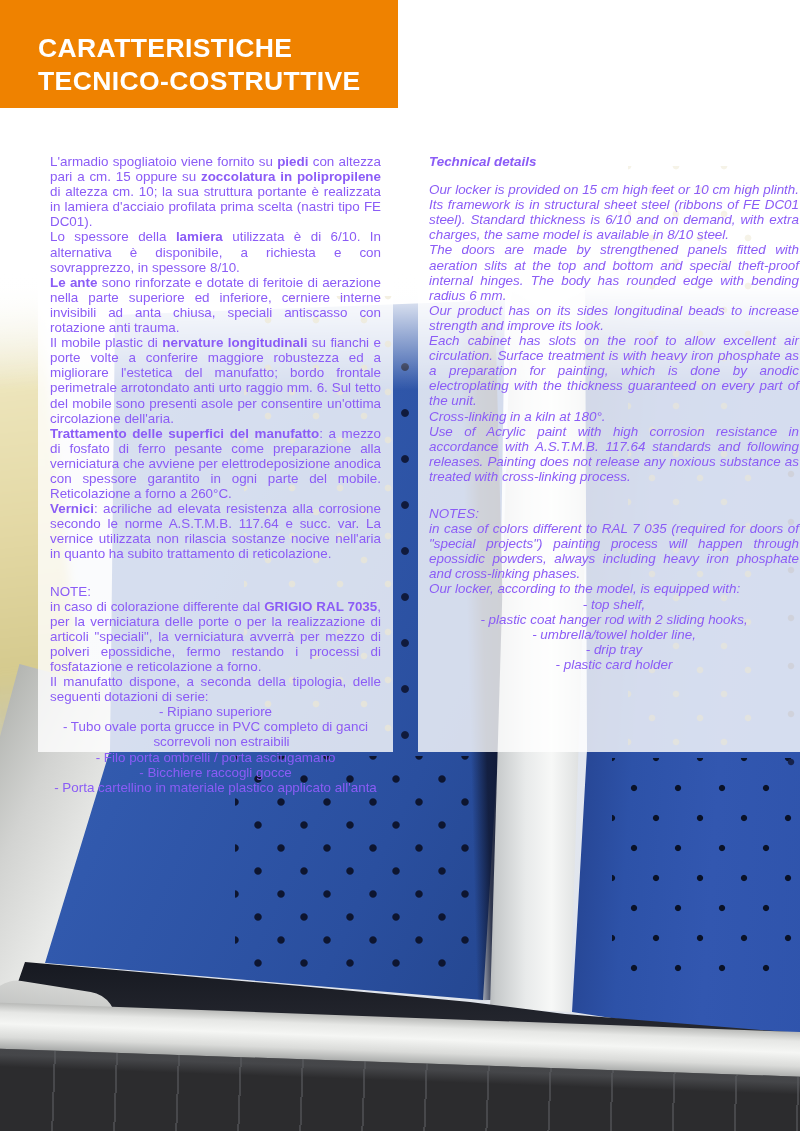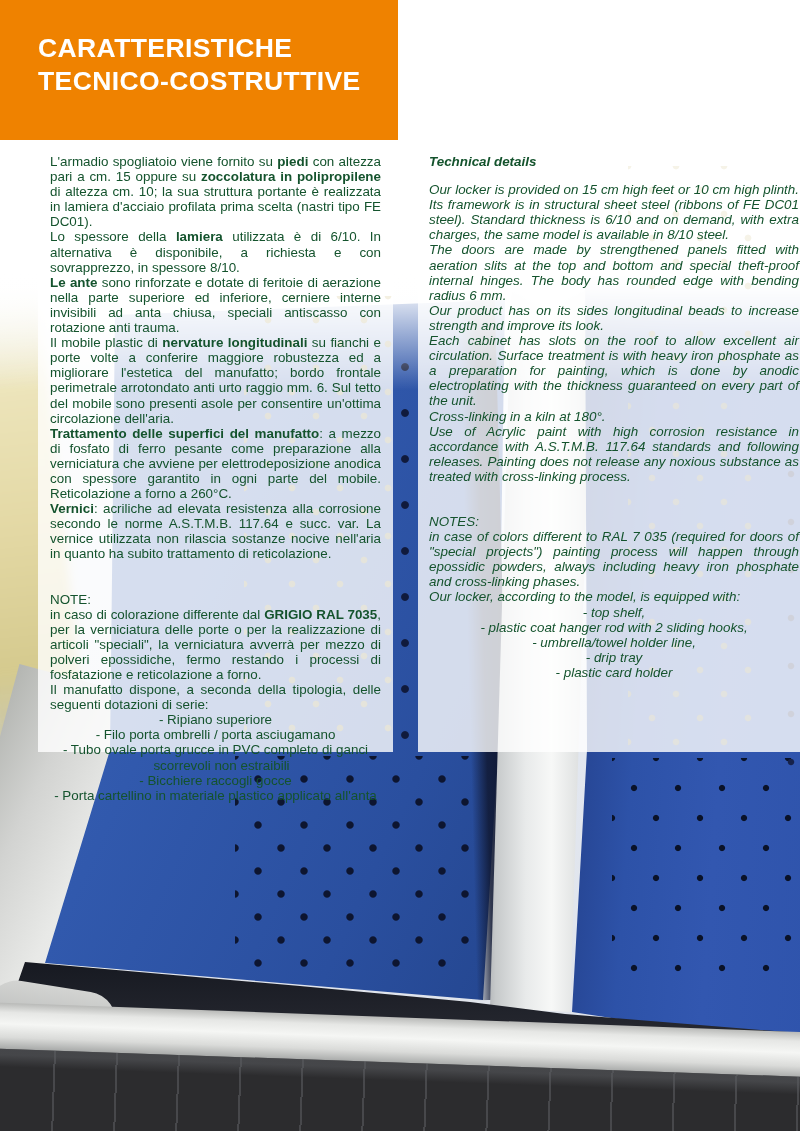--- a/index.html
+++ b/index.html
@@ -3,21 +3,21 @@
 <meta charset="utf-8">
 <style>
   html,body{margin:0;padding:0;}
   body{
     width:800px;height:1131px;position:relative;overflow:hidden;
     background:#ffffff;
     font-family:"Liberation Sans",sans-serif;
   }
   
   .header{
-    position:absolute;left:0;top:0;width:398px;height:140px;
+    position:absolute;left:0;top:0;width:398px;height:108px;
     background:#EF8200;z-index:30;
     box-sizing:border-box;padding:32px 0 0 38px;
   }
   .header .ttl{
     color:#ffffff;font-size:26.5px;line-height:33px;font-weight:700;
     letter-spacing:0.4px;
   }
   
   .photo{position:absolute;left:0;top:260px;width:800px;height:871px;overflow:hidden;z-index:5;}
   .photo *{position:absolute;}
@@ -75,25 +75,25 @@
   .panel-right{left:418px;width:392px;padding:16px 11px 0 11px;}
   .pdots{position:absolute;z-index:1;
     background-image:
       radial-gradient(circle,rgba(238,232,210,0.65) 2.8px,rgba(238,232,210,0) 3.8px),
       radial-gradient(circle,rgba(238,232,210,0.65) 2.8px,rgba(238,232,210,0) 3.8px);
     background-size:48px 48px;background-position:0 0,24px 24px;}
   .pdots-l{left:206px;top:158px;width:150px;height:450px;}
   .pdots-r{left:210px;top:28px;width:136px;height:580px;opacity:0.8;}
   .pcontent{position:relative;z-index:2;}
   
-  .tx{margin:0;font-size:13.4px;line-height:15.1px;color:#14532d;text-align:justify;}
+  .tx{margin:0;font-size:13.4px;line-height:15.1px;color:#8b5cf6;text-align:justify;}
   .panel-right .tx{font-style:italic;}
   .b{font-weight:bold;}
   .bold-head{font-weight:bold;text-align:left;margin-bottom:13px;}
-  .mt{margin-top:30px;text-align:left;}
+  .mt{margin-top:22px;text-align:left;}
   .mt-sm{margin-top:0;}
   .bullet{text-align:center;padding-left:12px;text-indent:-12px;}
 </style>
 </head>
 <body>
 
 <div class="photo">
   <div class="ph-base"></div>
   <div class="ph-yellow"></div>
   <div class="ph-post"></div>
@@ -123,22 +123,22 @@
       <p class="tx "><span>L'armadio spogliatoio viene fornito su </span><span class="b">piedi</span><span> con altezza pari a cm. 15 oppure su </span><span class="b">zoccolatura in polipropilene</span><span> di altezza cm. 10; la sua struttura portante è realizzata in lamiera d'acciaio profilata prima scelta (nastri tipo FE DC01).</span></p>
       <p class="tx "><span>Lo spessore della </span><span class="b">lamiera</span><span> utilizzata è di 6/10. In alternativa è disponibile, a richiesta e con sovrapprezzo, in spessore 8/10.</span></p>
       <p class="tx "><span class="b">Le ante</span><span> sono rinforzate e dotate di feritoie di aerazione nella parte superiore ed inferiore, cerniere interne invisibili ad anta chiusa, speciali antiscasso con rotazione anti trauma.</span></p>
       <p class="tx "><span>Il mobile plastic di </span><span class="b">nervature longitudinali</span><span> su fianchi e porte volte a conferire maggiore robustezza ed a migliorare l'estetica del manufatto; bordo frontale perimetrale arrotondato anti urto raggio mm. 6. Sul tetto del mobile sono presenti asole per consentire un'ottima circolazione dell'aria.</span></p>
       <p class="tx "><span class="b">Trattamento delle superfici del manufatto</span><span>: a mezzo di fosfato di ferro pesante come preparazione alla verniciatura che avviene per elettrodeposizione anodica con spessore garantito in ogni parte del mobile. Reticolazione a forno a 260°C.</span></p>
       <p class="tx "><span class="b">Vernici</span><span>: acriliche ad elevata resistenza alla corrosione secondo le norme A.S.T.M.B. 117.64 e succ. var. La vernice utilizzata non rilascia sostanze nocive nell'aria in quanto ha subito trattamento di reticolazione.</span></p>
       <p class="tx mt"><span>NOTE:</span></p>
       <p class="tx "><span>in caso di colorazione differente dal </span><span class="b">GRIGIO RAL 7035</span><span>, per la verniciatura delle porte o per la realizzazione di articoli "speciali", la verniciatura avverrà per mezzo di polveri epossidiche, fermo restando i processi di fosfatazione e reticolazione a forno.</span></p>
       <p class="tx "><span>Il manufatto dispone, a seconda della tipologia, delle seguenti dotazioni di serie:</span></p>
       <p class="tx bullet"><span>- Ripiano superiore</span></p>
+      <p class="tx bullet"><span>- Tubo ovale porta grucce in PVC completo di ganci scorrevoli non estraibili</span></p>
       <p class="tx bullet"><span>- Filo porta ombrelli / porta asciugamano</span></p>
-      <p class="tx bullet"><span>- Tubo ovale porta grucce in PVC completo di ganci scorrevoli non estraibili</span></p>
       <p class="tx bullet"><span>- Bicchiere raccogli gocce</span></p>
       <p class="tx bullet"><span>- Porta cartellino in materiale plastico applicato all'anta</span></p>
     </div>
 </div>
 
 <div class="panel panel-right">
   <div class="pdots pdots-r"></div>
   <div class="pcontent">
       <p class="tx bold-head"><span class="b">Technical details</span></p>
       <p class="tx mt-sm"><span>Our locker is provided on 15 cm high feet or 10 cm high plinth. Its framework is in structural sheet steel (ribbons of FE DC01 steel). Standard thickness is 6/10 and on demand, with extra charges, the same model is available in 8/10 steel.</span></p>

